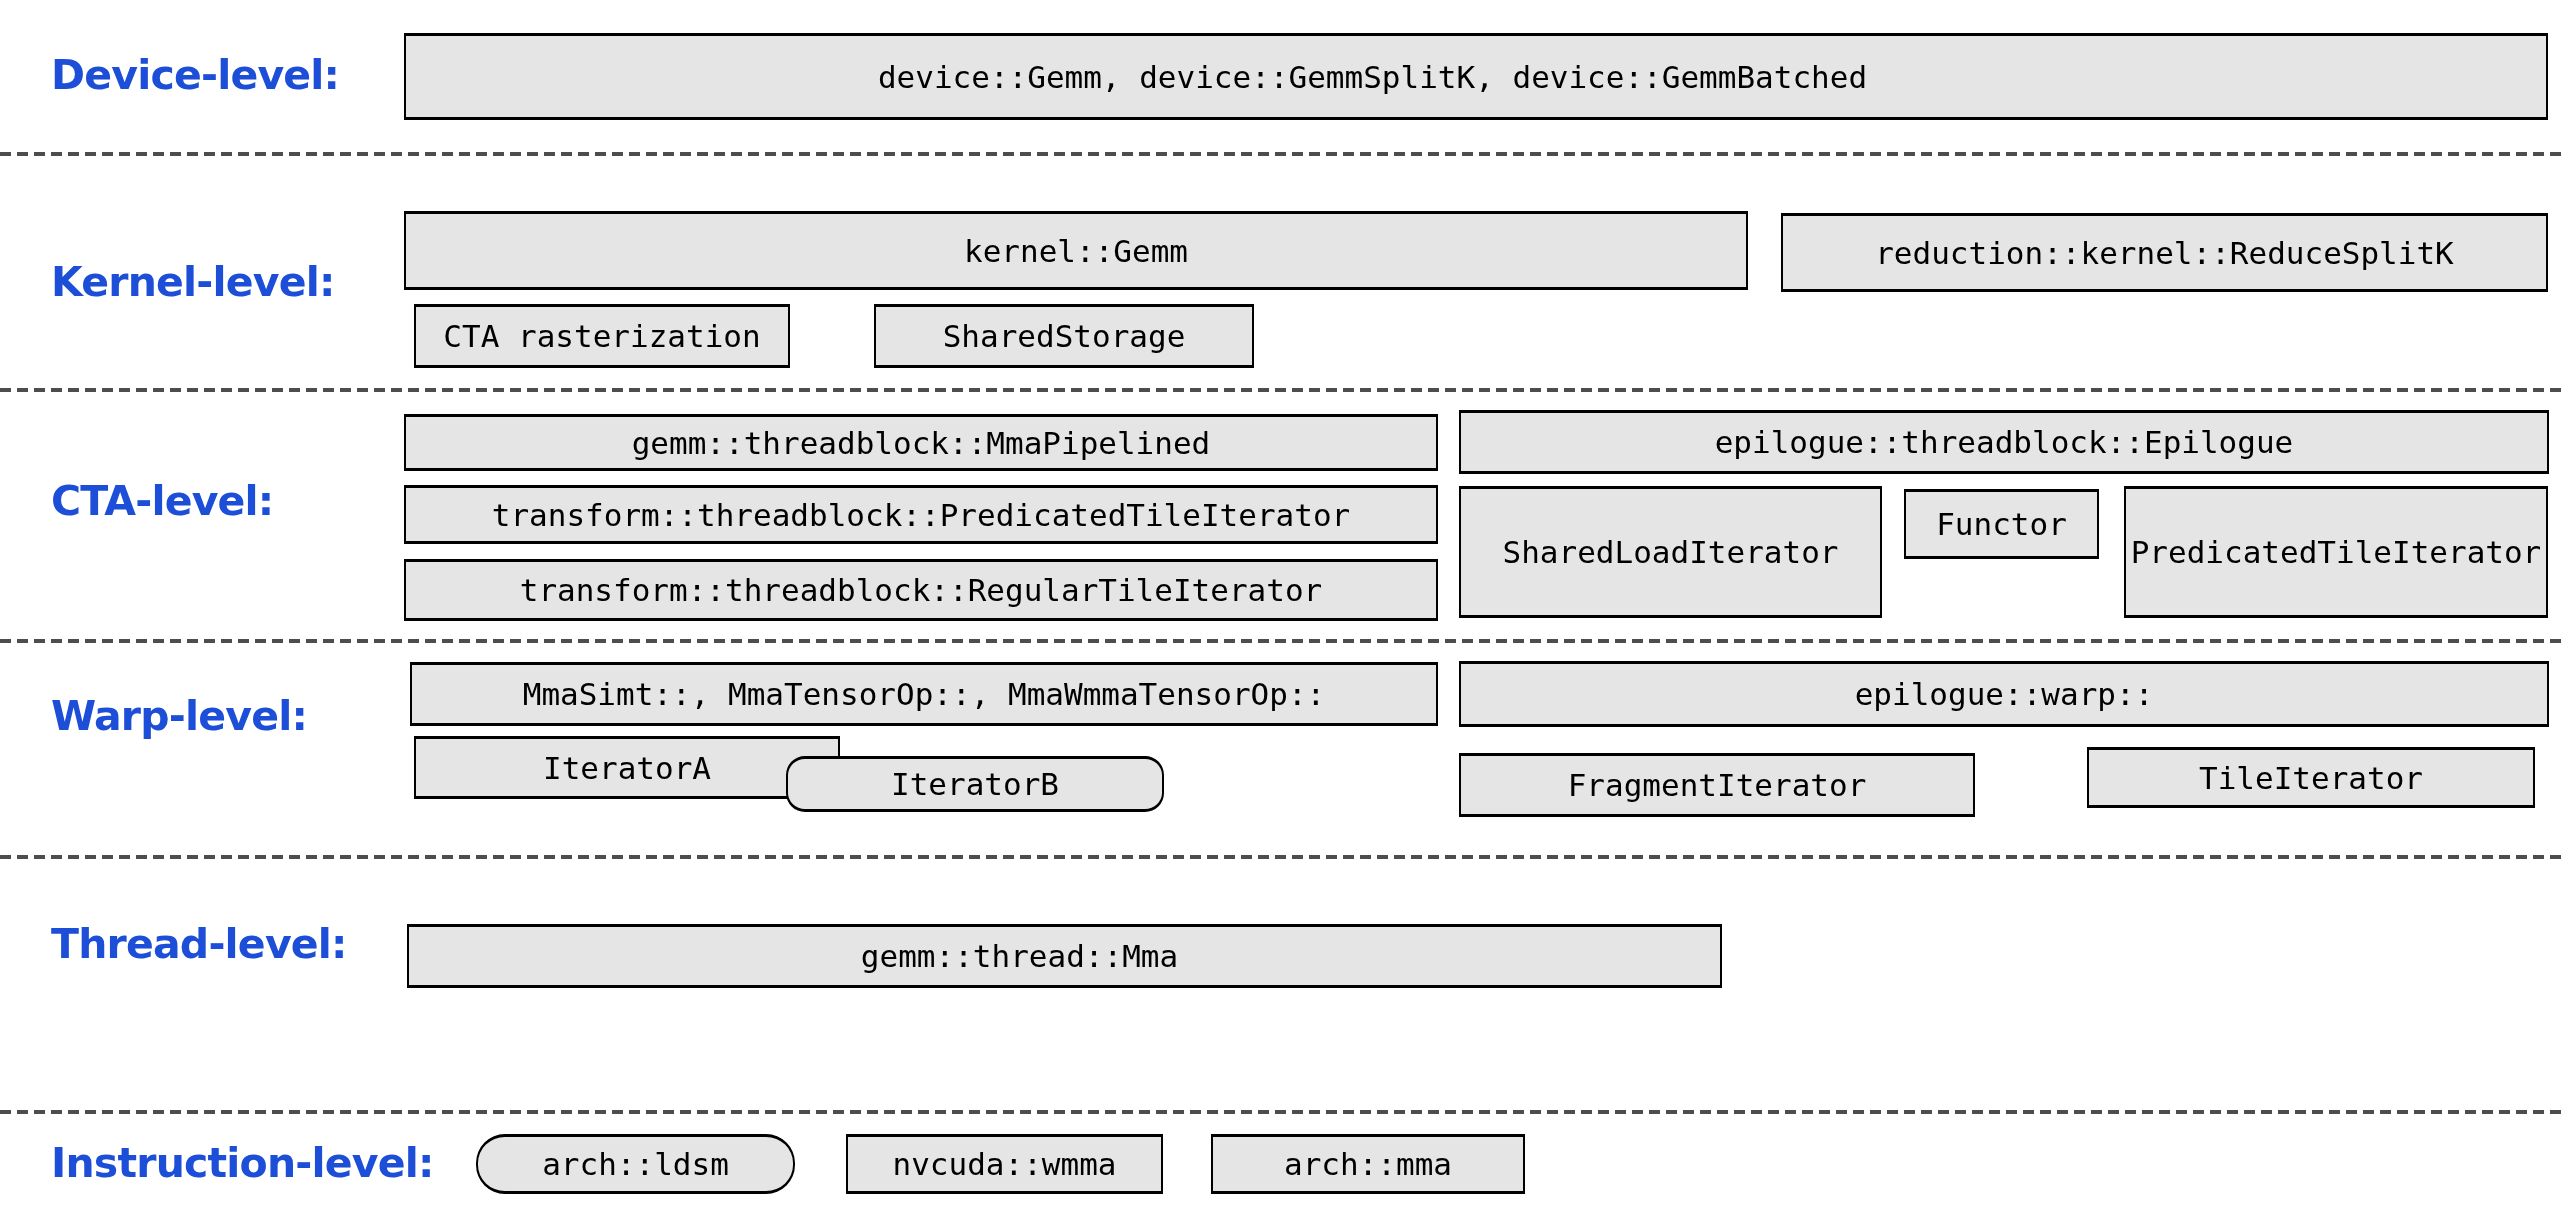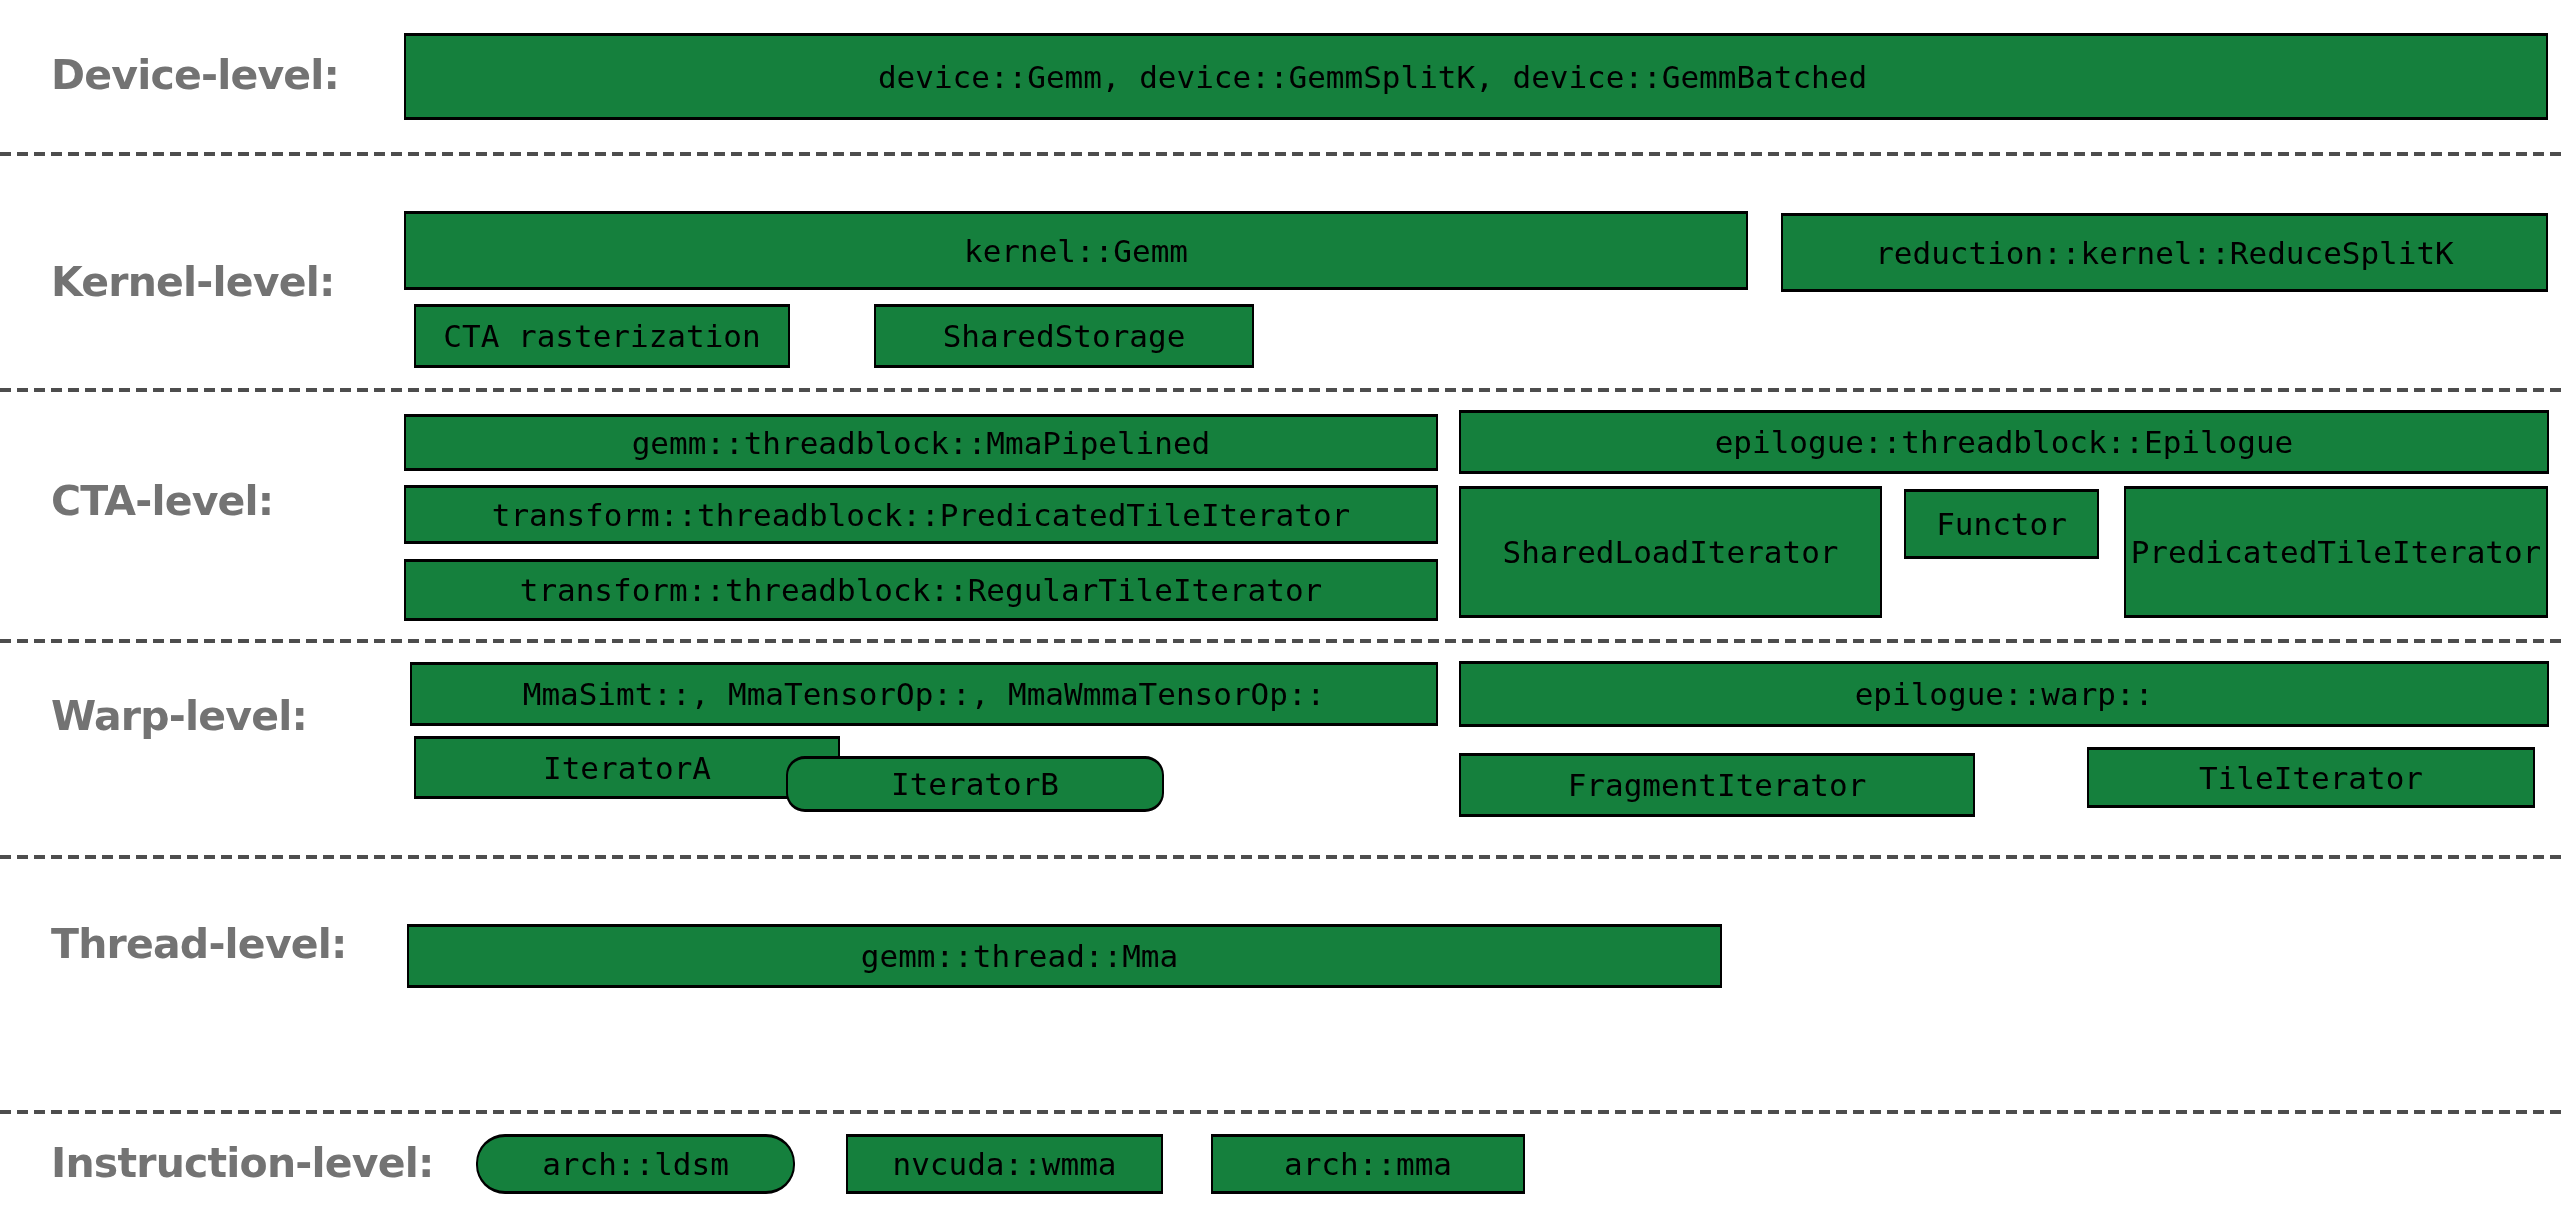--- a/index.html
+++ b/index.html
@@ -17,30 +17,30 @@
     color: #000000;
   }
   .row-label {
     position: absolute;
     left: 51px;
     font-family: "DejaVu Sans", "Liberation Sans", sans-serif;
     font-weight: bold;
     font-size: 41px;
     line-height: 49px;
     letter-spacing: -0.8px;
-    color: #737373;
+    color: #1d4ed8;
     white-space: nowrap;
   }
   .box {
     position: absolute;
     box-sizing: border-box;
     border-style: solid;
     border-color: #000000;
     border-width: 3.1px 2.3px;
-    background: #15803d;
+    background: #e5e5e5;
     display: flex;
     align-items: center;
     justify-content: center;
     font-size: 31px;
     white-space: nowrap;
     overflow: hidden;
   }
   .sep {
     position: absolute;
     left: 0;

